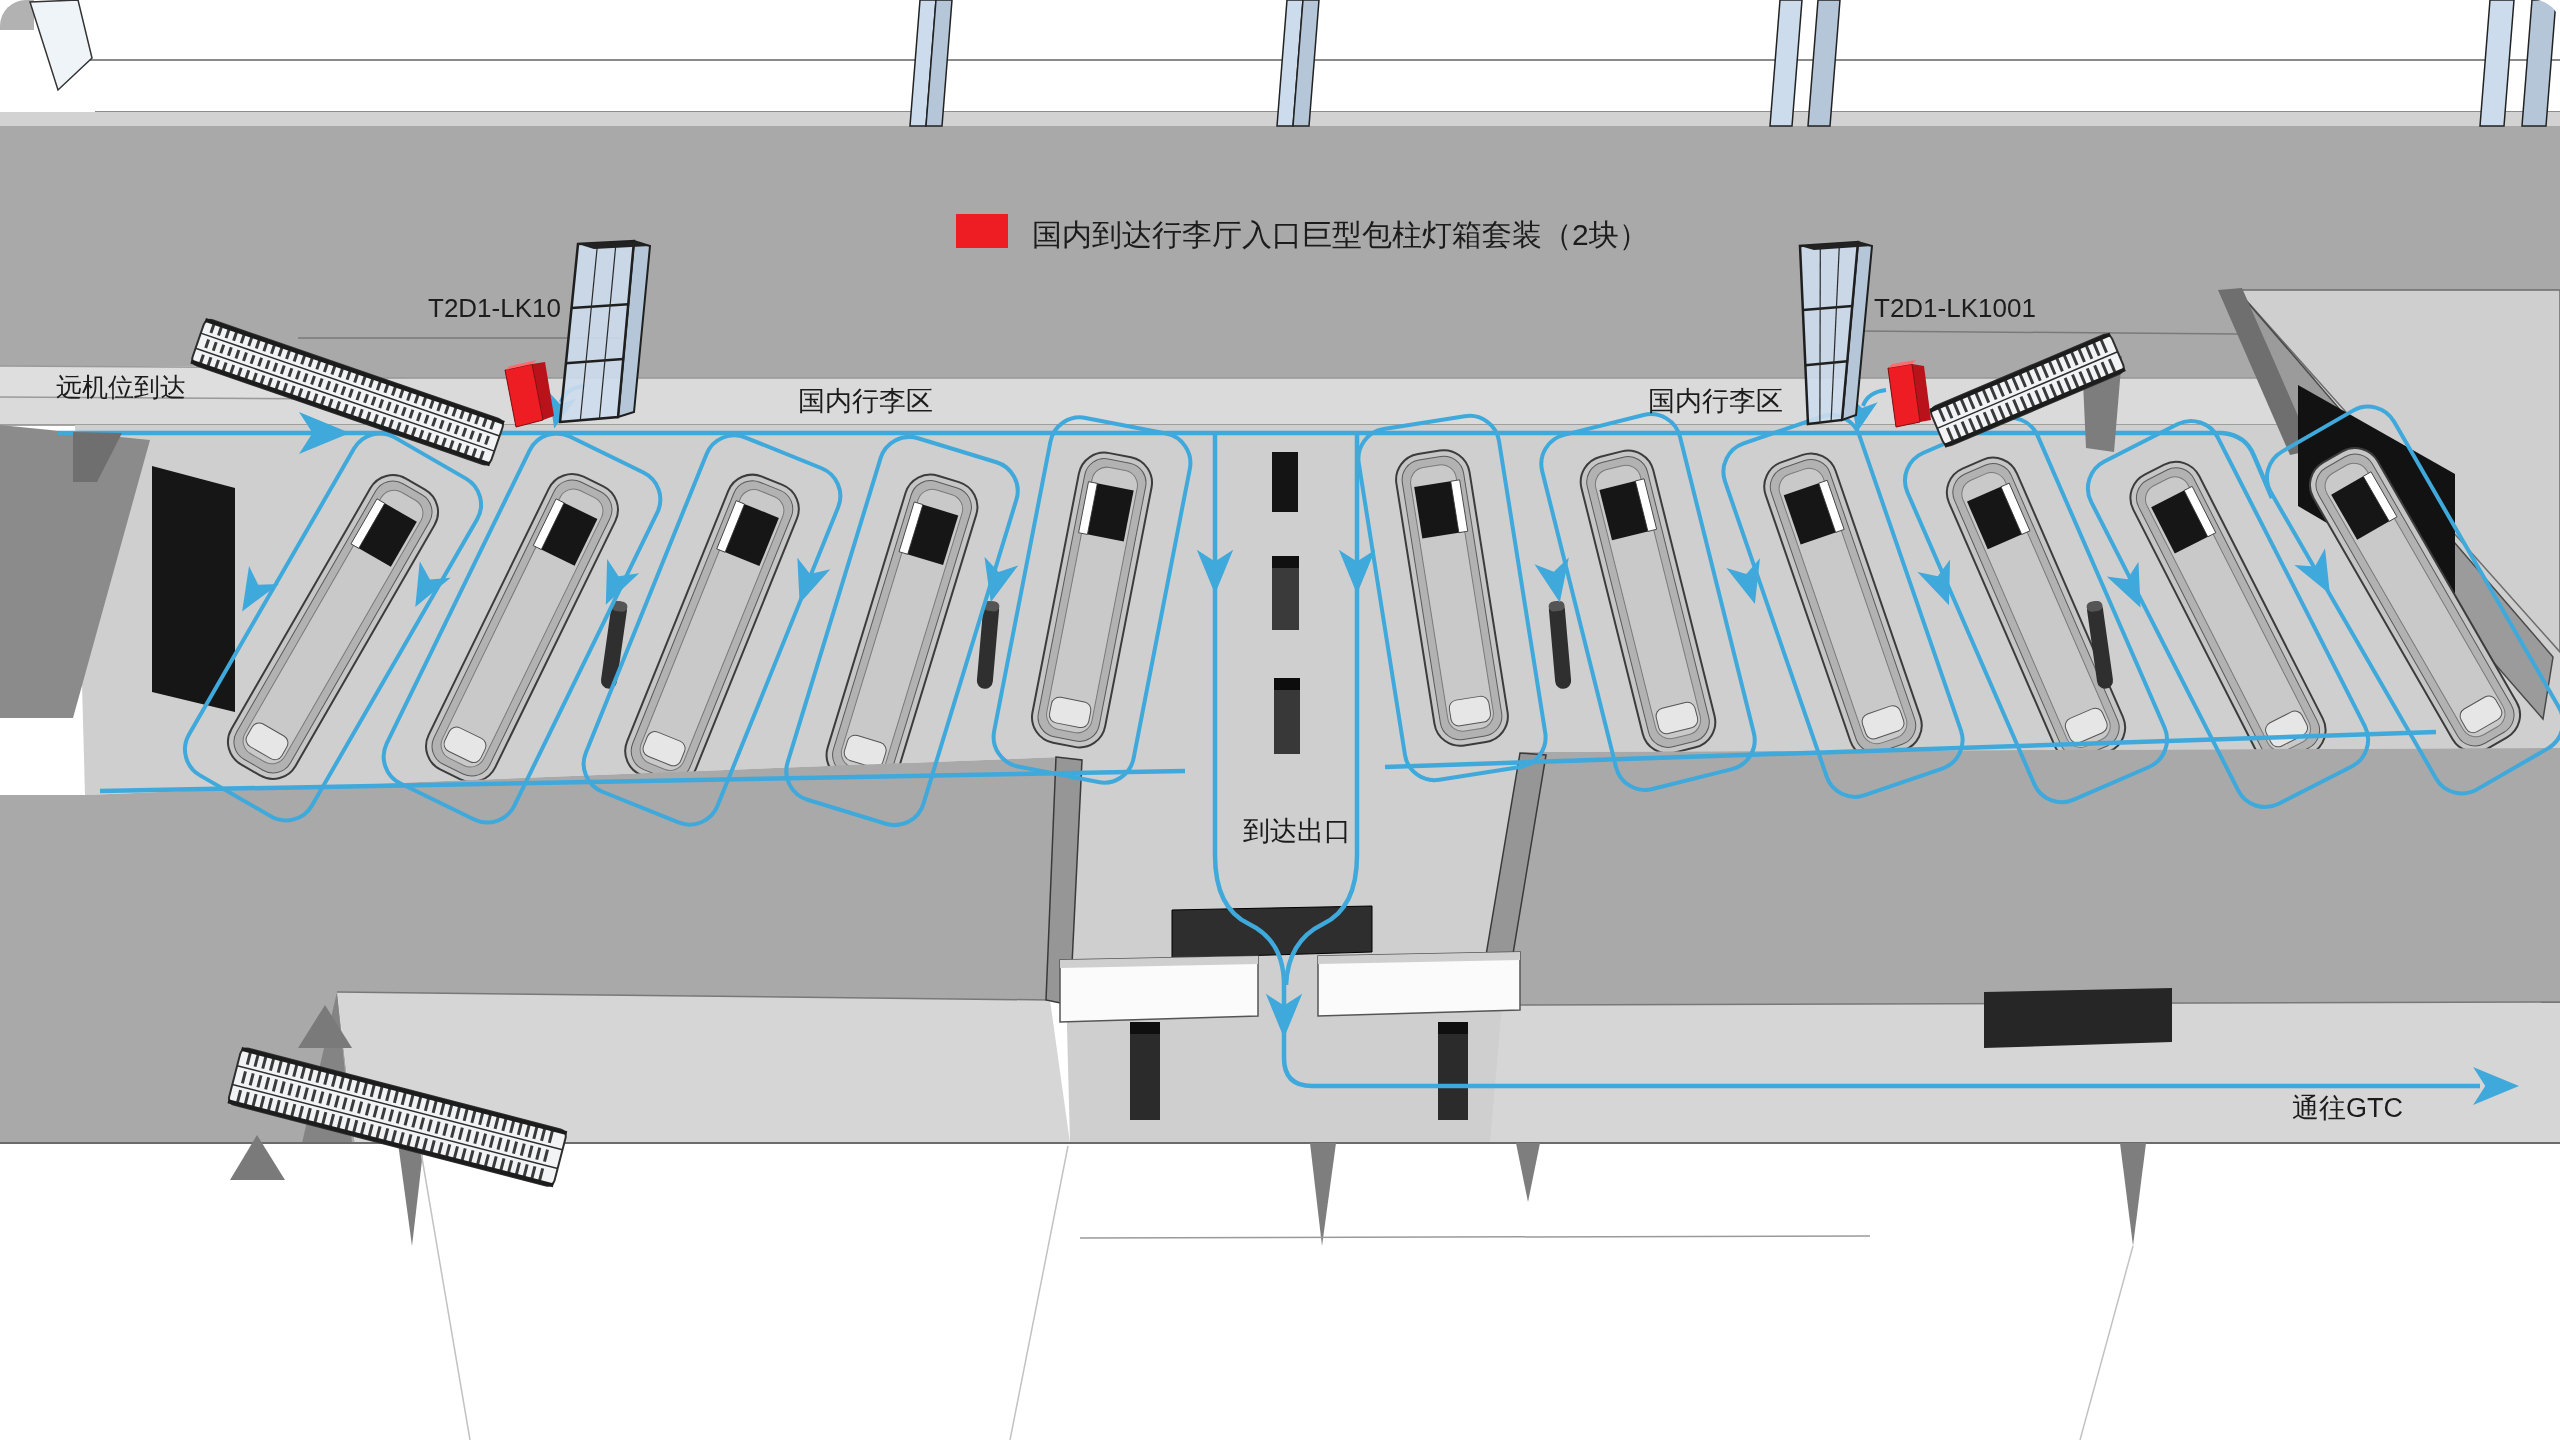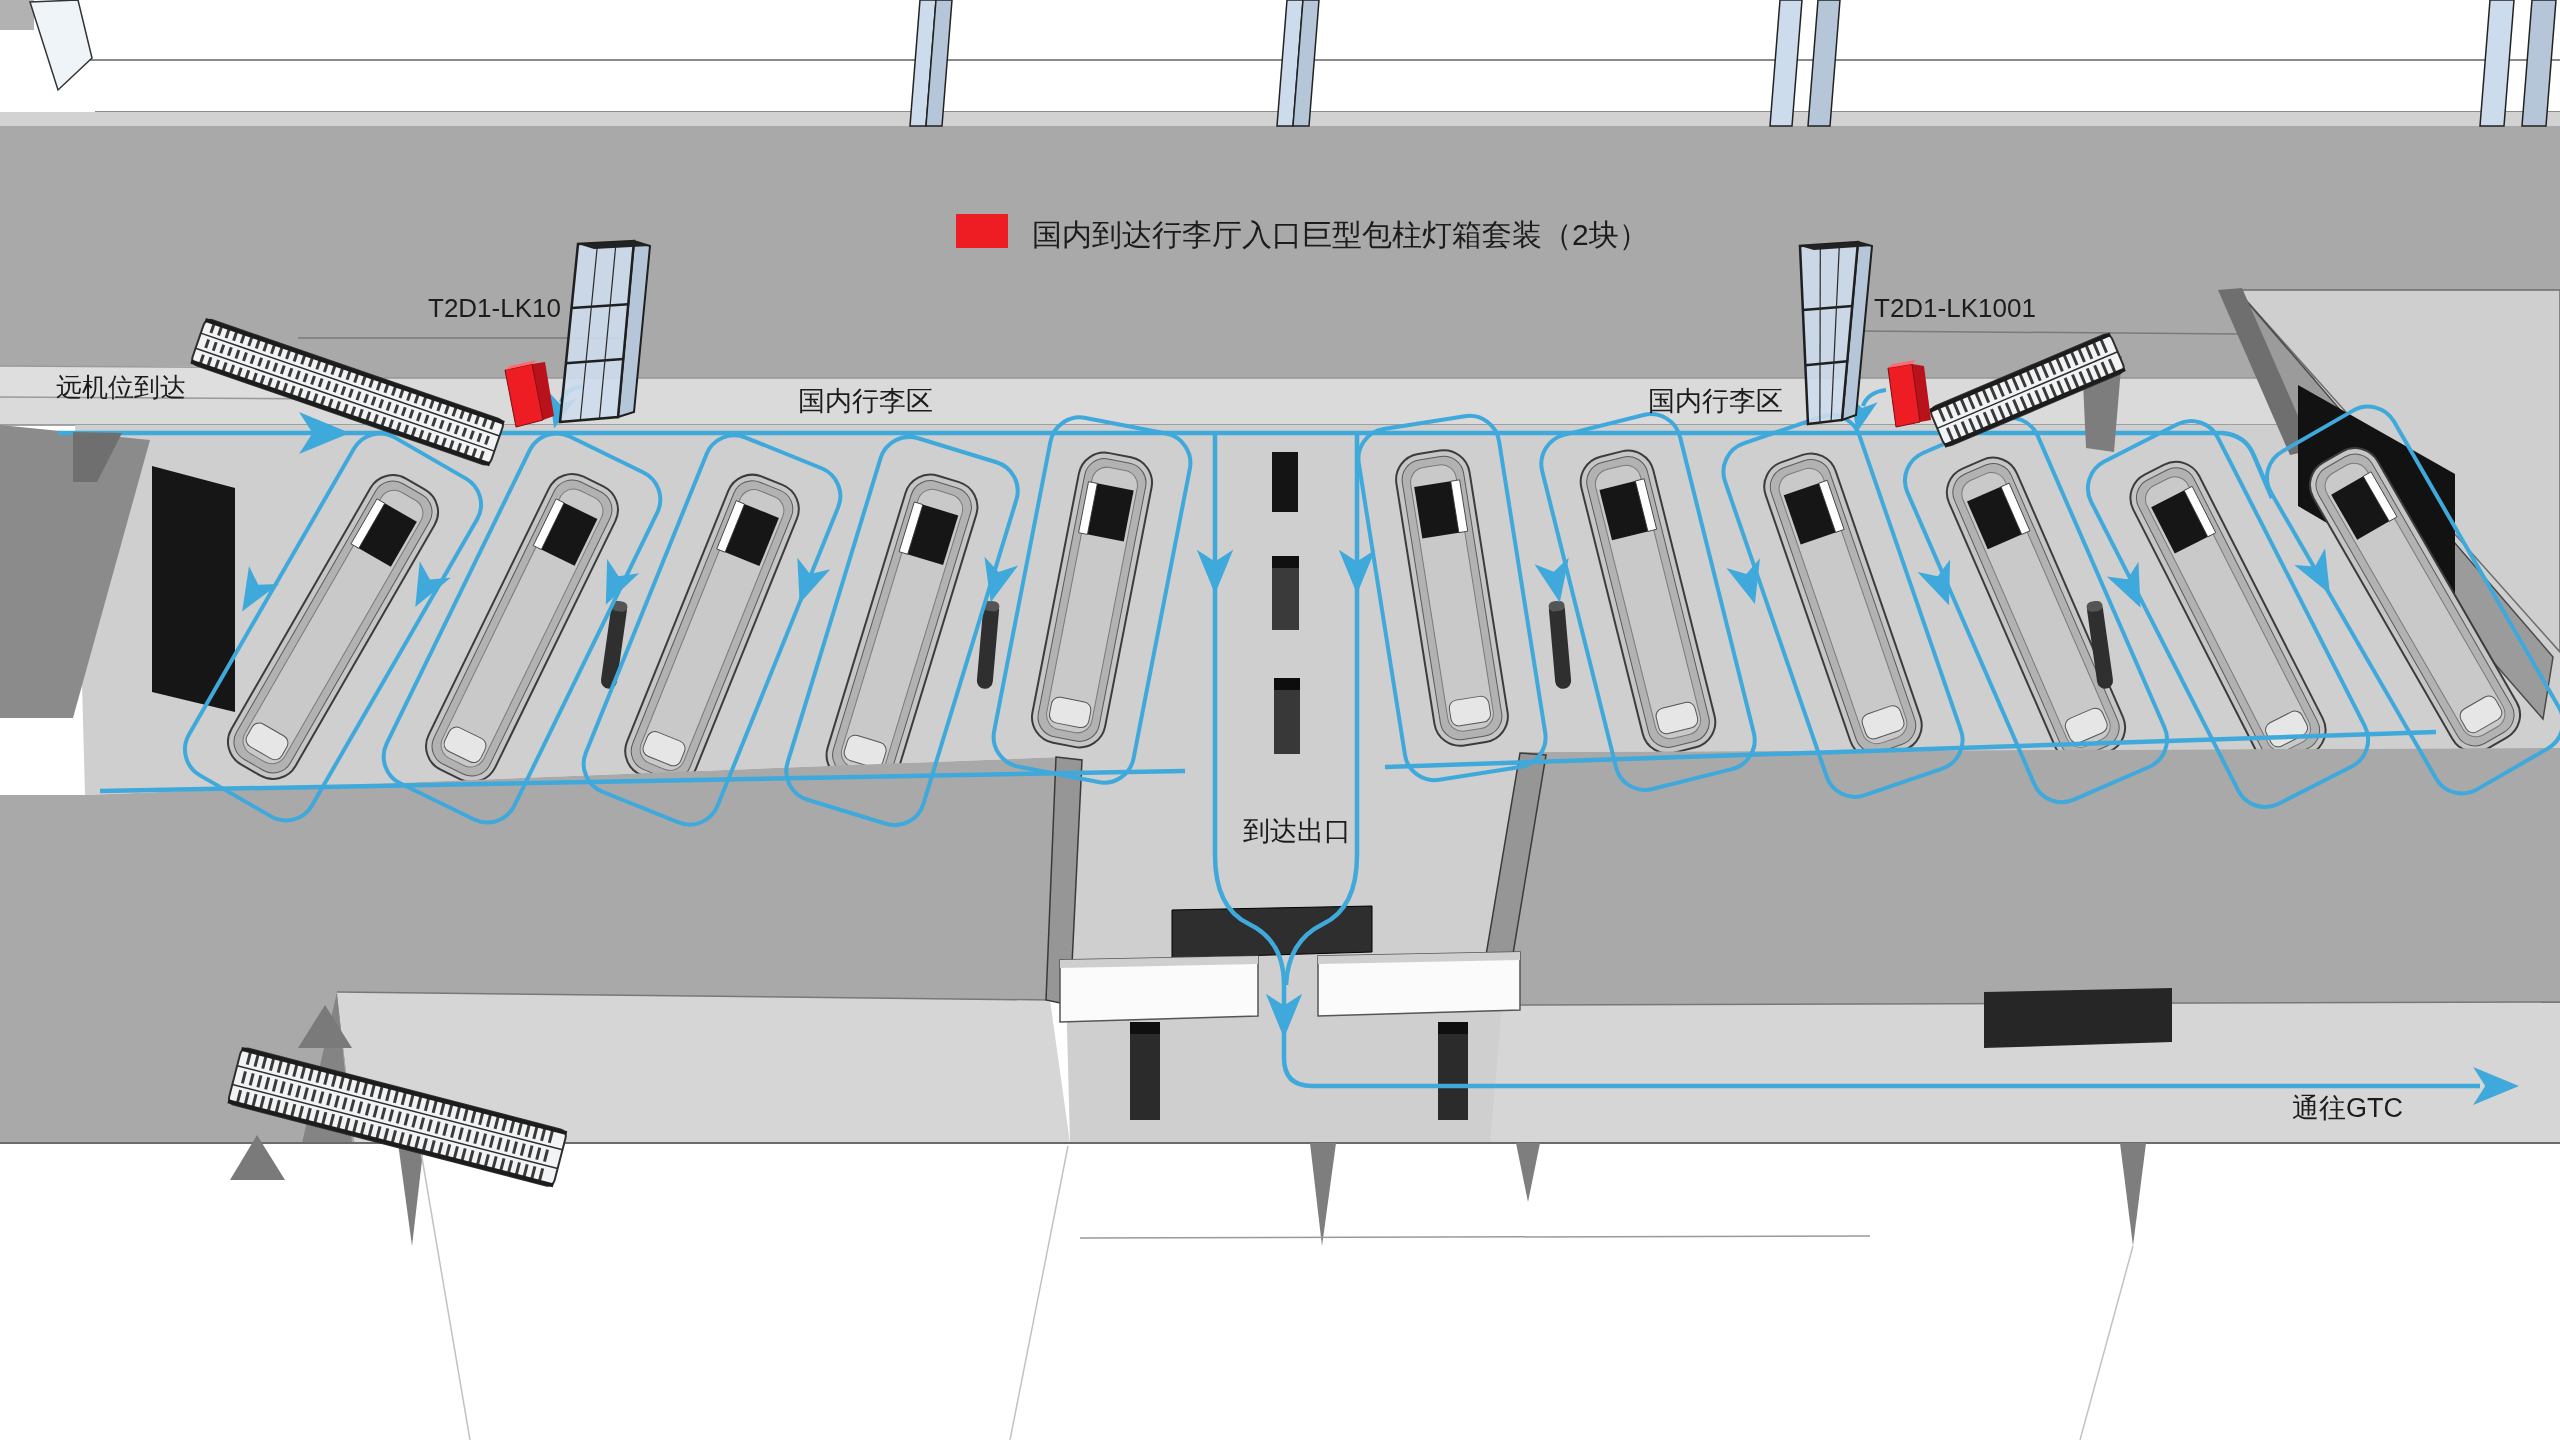--- a/index.html
+++ b/index.html
@@ -1,16 +1,16 @@
 <!DOCTYPE html>
 <html><head>
 <meta charset="utf-8">
 <style>
   html,body{margin:0;padding:0;background:#ffffff;}
-  .stage{width:2560px;height:1440px;position:relative;overflow:hidden;background:#fff;}
+  .stage{width:2560px;height:1440px;position:relative;overflow:hidden;background:#fff;border-radius:26px;}
   svg{display:block;}
   text{font-family:"Liberation Sans","DejaVu Sans",sans-serif;fill:#1c1c1c;}
 </style>
 </head>
 <body>
 
 <div class="stage">
 <svg id="scene" width="2560" height="1440" viewBox="0 0 2560 1440" xmlns="http://www.w3.org/2000/svg">
 
   <rect x="0" y="0" width="2560" height="1440" fill="#ffffff"></rect>

